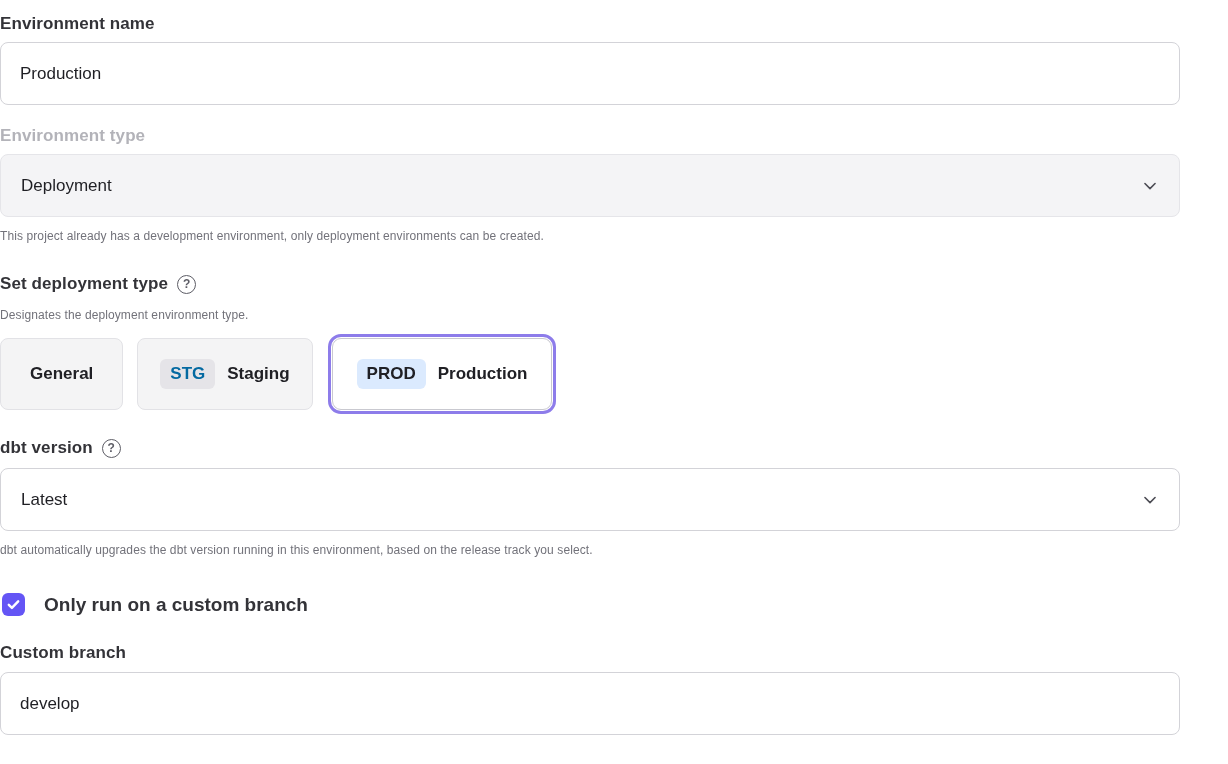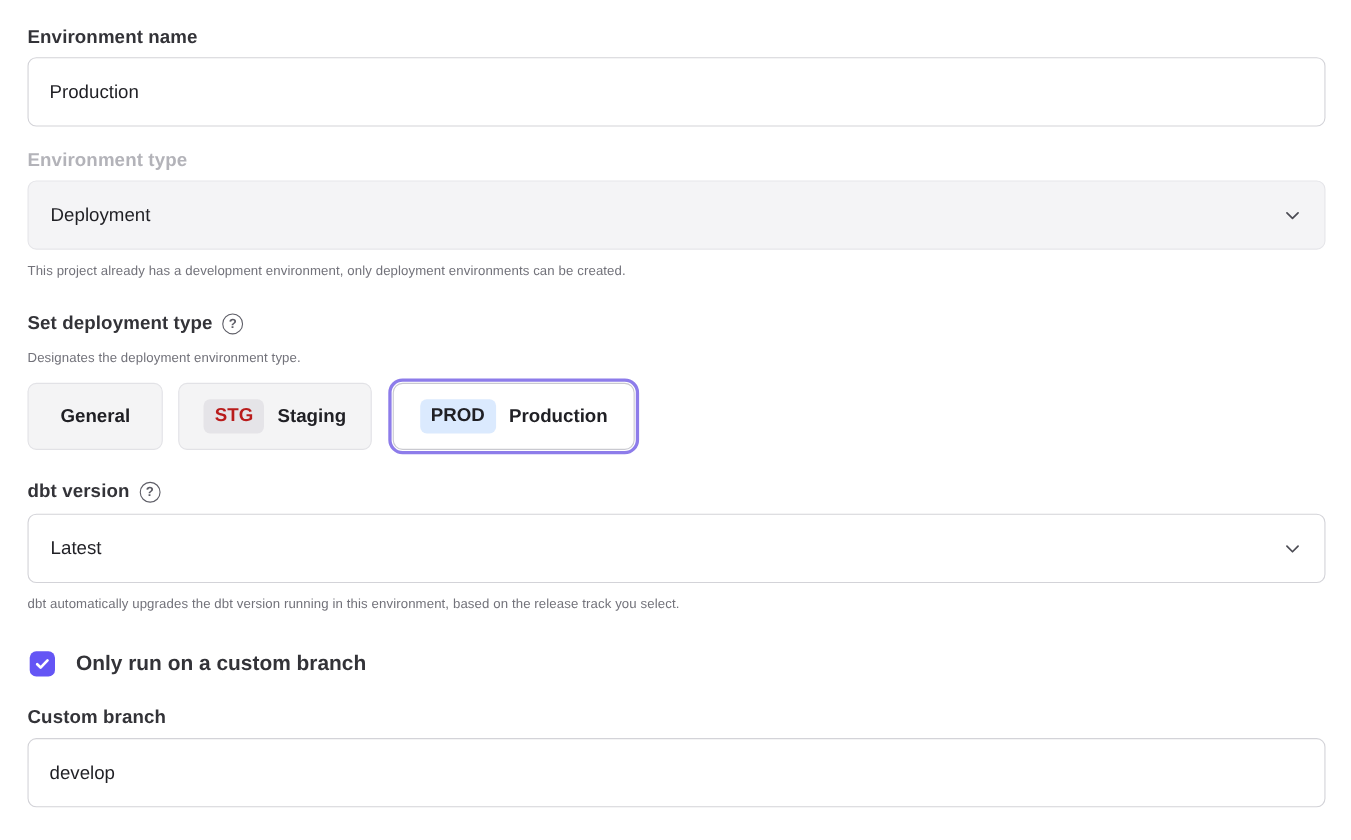--- a/index.html
+++ b/index.html
@@ -3,22 +3,21 @@
 <meta charset="utf-8">
 <style>
   * { box-sizing: border-box; margin: 0; padding: 0; }
   html, body {
     width: 1228px;
     background: #ffffff;
     font-family: "Liberation Sans", sans-serif;
   }
   .form-container {
     width: 1180px;
-    margin-left: 25px;
-    padding-top: 24px;
+    padding-top: 14px;
   }
   .field-label {
     display: block;
     font-size: 17px;
     font-weight: 700;
     color: #333338;
     letter-spacing: 0.1px;
   }
   .field-label.muted {
     color: #b3b3b9;
@@ -87,21 +86,21 @@
   .btn-row {
     margin-top: 16px;
     display: flex;
     align-items: center;
     gap: 14px;
   }
   .type-btn {
     display: inline-flex;
     align-items: center;
     gap: 12px;
-    height: 61px;
+    height: 72px;
     padding: 0 22px;
     background: #f4f4f5;
     border: 1px solid #e2e2e6;
     border-radius: 8px;
     font-family: "Liberation Sans", sans-serif;
     font-size: 17px;
     font-weight: 700;
     color: #202025;
     cursor: pointer;
   }
@@ -118,21 +117,21 @@
   }
   .type-badge {
     display: inline-flex;
     align-items: center;
     padding: 5px 10px;
     border-radius: 6px;
     font-size: 17px;
     font-weight: 700;
     line-height: 1.2;
   }
-  .type-badge.stg { background: #e5e4e8; color: #b91c1c; text-align: right; }
+  .type-badge.stg { background: #e5e4e8; color: #0369a1; text-align: right; }
   .type-badge.prod { background: #dbeafe; color: #202025; }
   .section-dbt-version { margin-top: 28px; }
   .section-dbt-version .select-box { margin-top: 10px; }
   .checkbox-row {
     margin-top: 36px;
     display: flex;
     align-items: center;
   }
   .checkbox {
     width: 23px;

